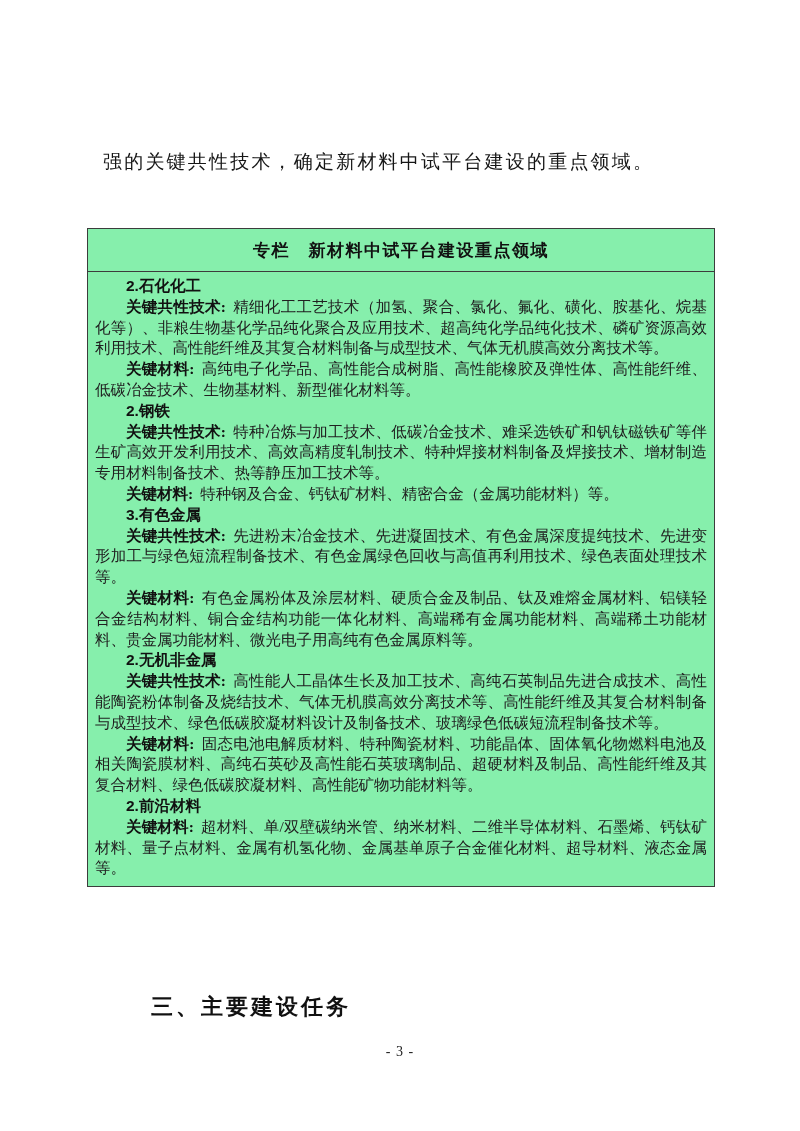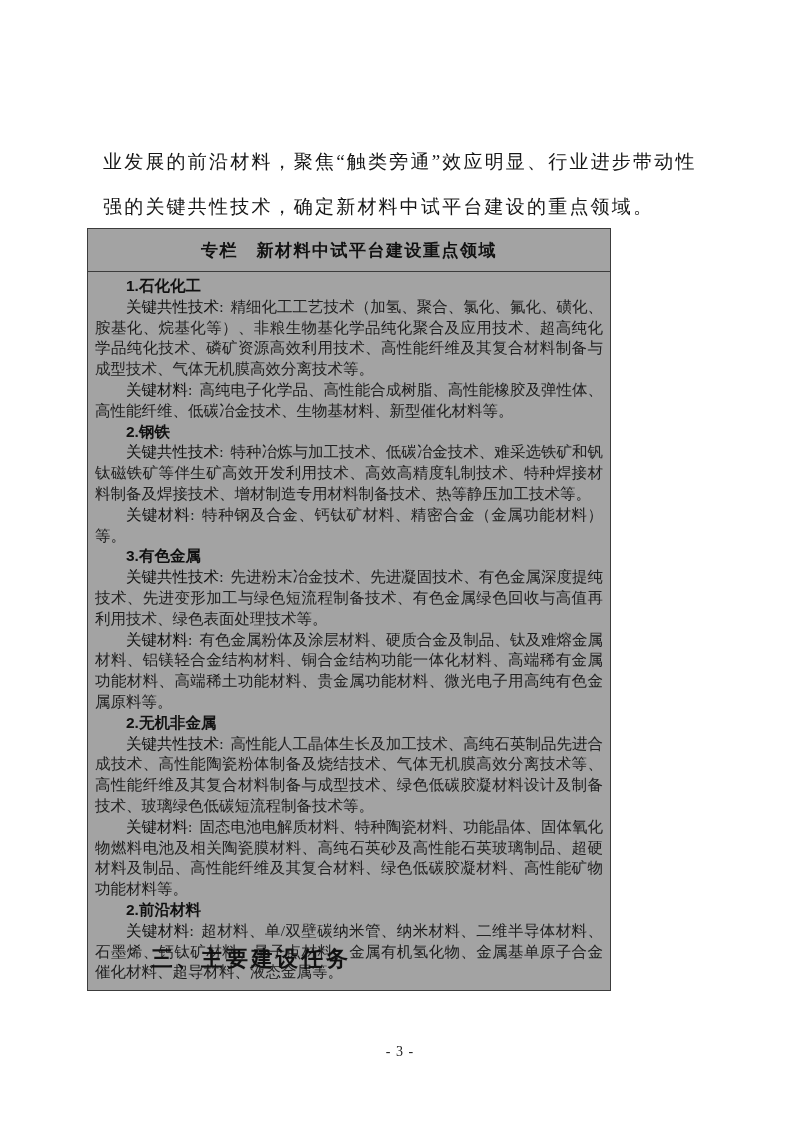--- a/index.html
+++ b/index.html
@@ -20,24 +20,24 @@
     font-size: 19px;
     line-height: 45px;
     letter-spacing: 2.2px;
     color: #161616;
   }
   .intro .line { white-space: nowrap; }
 
   
   .callout-box {
     position: absolute;
-    top: 228px; left: 87px; width: 524px;
+    top: 228px; left: 87px; width: 628px;
     border: 1.5px solid #3c3c3c;
     box-sizing: border-box;
-    background: #a3a3a3;
+    background: #86efac;
   }
   .box-title {
     text-align: center;
     font-weight: bold;
     font-size: 17px;
     letter-spacing: 1.5px;
     padding: 10px 0 9px 0;
     border-bottom: 1.5px solid #3c3c3c;
     color: #111111;
   }
@@ -49,26 +49,26 @@
     color: #202020;
   }
   .sec-heading {
     font-family: "Liberation Sans", sans-serif;
     font-weight: bold;
     font-size: 15.5px;
     margin-left: 2em;
     color: #111111;
   }
   .para { margin: 0; text-indent: 2em; }
-  .lbl { font-weight: normal; margin-right: 0.45em; color: #111111; }
+  .lbl { font-weight: bold; margin-right: 0.45em; color: #111111; }
 
   
   .main-heading {
     position: absolute;
-    top: 944px; left: 151px;
+    top: 992px; left: 151px;
     font-family: "Liberation Sans", sans-serif;
     font-weight: bold;
     font-size: 22px;
     letter-spacing: 3px;
     color: #111111;
     text-align: center;
   }
 
   
   .page-num {
@@ -79,29 +79,28 @@
     letter-spacing: 1px;
     color: #222222;
   }
 </style>
 </head>
 <body>
 
 <div class="doc-page">
 
   <div class="intro">
-    <div class="line">业发展的前沿材料，聚焦“触类旁通”效应明显、行业进步带动性</div>
     <div class="line">强的关键共性技术，确定新材料中试平台建设的重点领域。</div>
   </div>
 
   <div class="callout-box">
     <div class="box-title">专栏　新材料中试平台建设重点领域</div>
     <div class="box-content">
 
-      <div class="sec-heading">1.石化化工</div>
+      <div class="sec-heading">2.石化化工</div>
       <p class="para"><span class="lbl">关键共性技术:</span><span>精细化工工艺技术（加氢、聚合、氯化、氟化、磺化、胺基化、烷基化等）、非粮生物基化学品纯化聚合及应用技术、超高纯化学品纯化技术、磷矿资源高效利用技术、高性能纤维及其复合材料制备与成型技术、气体无机膜高效分离技术等。</span></p>
       <p class="para"><span class="lbl">关键材料:</span><span>高纯电子化学品、高性能合成树脂、高性能橡胶及弹性体、高性能纤维、低碳冶金技术、生物基材料、新型催化材料等。</span></p>
 
       <div class="sec-heading">2.钢铁</div>
       <p class="para"><span class="lbl">关键共性技术:</span><span>特种冶炼与加工技术、低碳冶金技术、难采选铁矿和钒钛磁铁矿等伴生矿高效开发利用技术、高效高精度轧制技术、特种焊接材料制备及焊接技术、增材制造专用材料制备技术、热等静压加工技术等。</span></p>
       <p class="para"><span class="lbl">关键材料:</span><span>特种钢及合金、钙钛矿材料、精密合金（金属功能材料）等。</span></p>
 
       <div class="sec-heading">3.有色金属</div>
       <p class="para"><span class="lbl">关键共性技术:</span><span>先进粉末冶金技术、先进凝固技术、有色金属深度提纯技术、先进变形加工与绿色短流程制备技术、有色金属绿色回收与高值再利用技术、绿色表面处理技术等。</span></p>
       <p class="para"><span class="lbl">关键材料:</span><span>有色金属粉体及涂层材料、硬质合金及制品、钛及难熔金属材料、铝镁轻合金结构材料、铜合金结构功能一体化材料、高端稀有金属功能材料、高端稀土功能材料、贵金属功能材料、微光电子用高纯有色金属原料等。</span></p>

